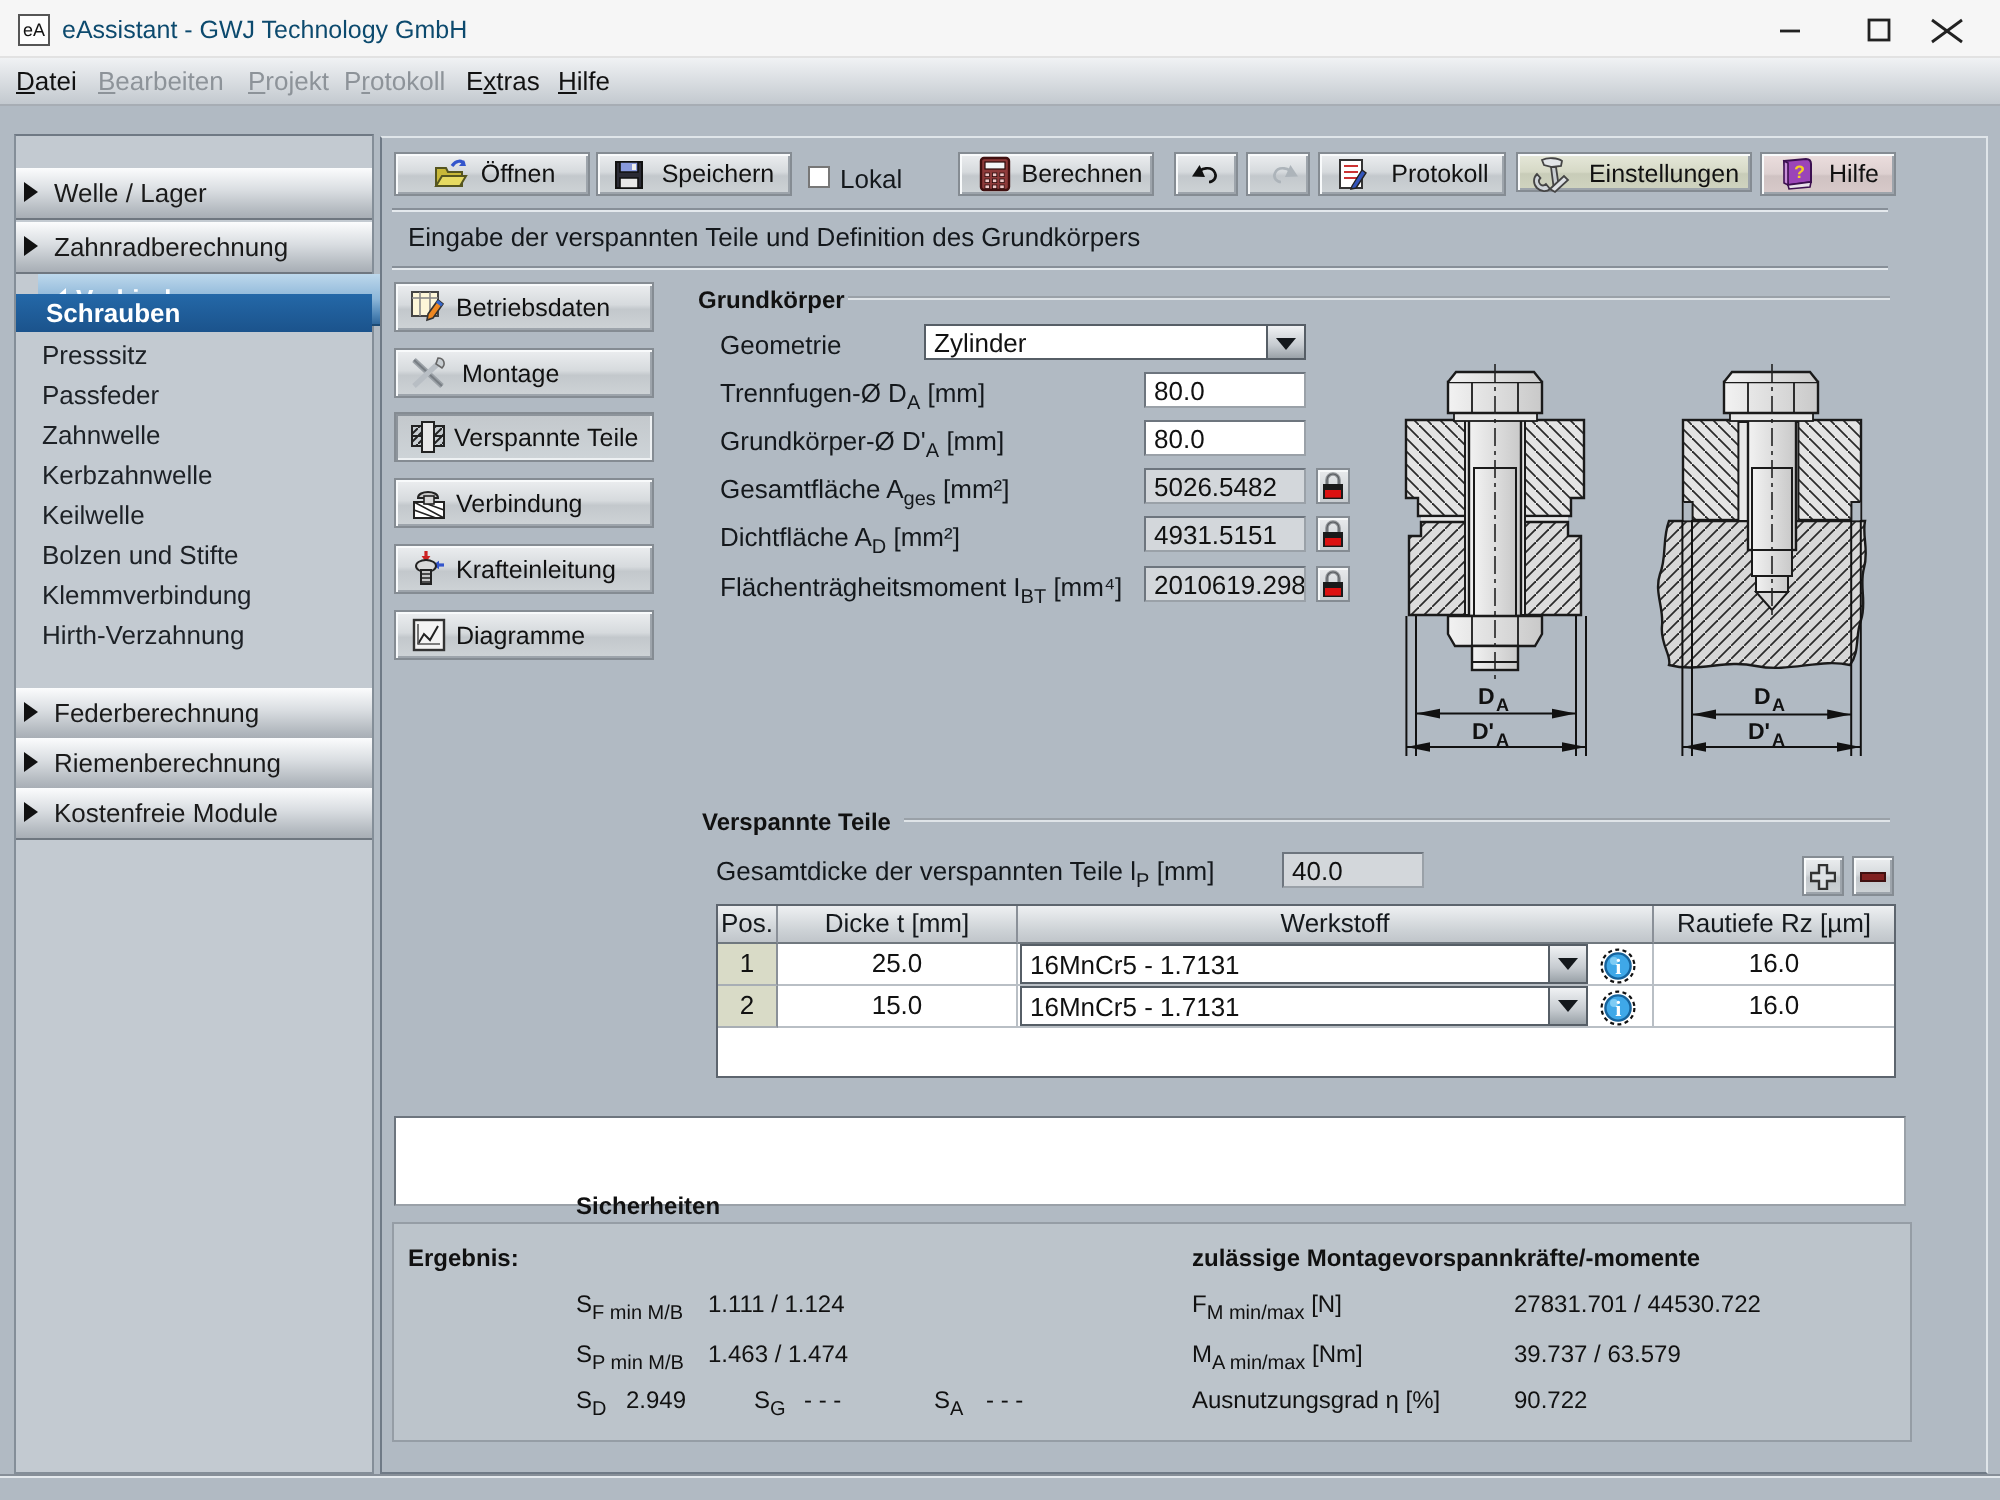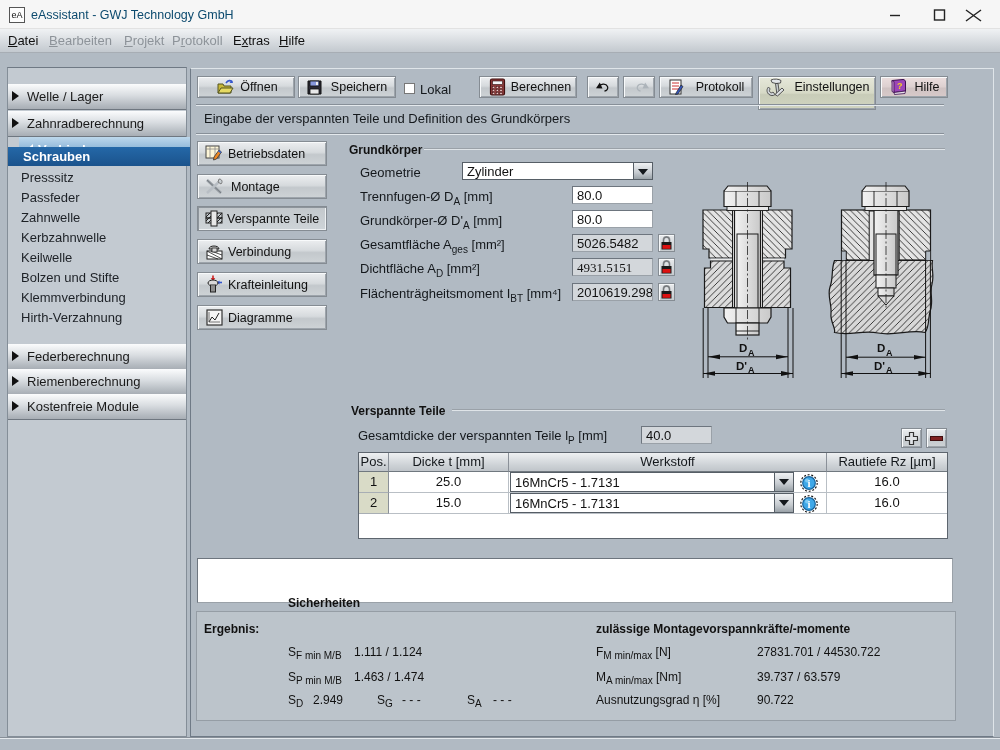--- a/index.html
+++ b/index.html
@@ -16,21 +16,21 @@
 #menubar { left:0; top:29px; width:1000px; height:24px; background:linear-gradient(#f0f2f4,#c3c9cf); border-bottom:1px solid #a7adb4; }
 .menuitem { position:absolute; top:33px; font-size:13px; color:#111; }
 .menuitem.dis { color:#8d9399; }
 .menuitem u { text-decoration:underline; }
 
 
 #sidebar { left:7px; top:67px; width:180px; height:670px; background:#c3cad1; border:1px solid #848e98; border-top-color:#6f7984; }
 .navhdr { position:absolute; left:0; width:178px; height:26px; background:linear-gradient(#fbfcfd 0%,#d9dde1 45%,#b4bac0 85%,#a8aeb5 100%); border-bottom:1px solid #6f7780; color:#1a1a1a; font-size:13px; line-height:25px;margin-top:16px; }
 .navhdr .arr { display:inline-block; width:0; height:0; border-left:7px solid #111; border-top:5px solid transparent; border-bottom:5px solid transparent; margin:0 8px 0 4px; }
 .navhdr.blue { background:linear-gradient(#bdd8ec 0%,#8db6d8 50%,#5288b8 80%,#31689c 100%); color:#fff; font-weight:bold; border-bottom:1px solid #1c4a74; }
-.navsel { position:absolute; left:8px; width:208px; height:19px; background:linear-gradient(#2468a8,#1b538c); color:#fff; font-weight:bold; font-size:13px; line-height:19px; padding-left:15px; }
+.navsel { position:absolute; left:8px; width:178px; height:19px; background:linear-gradient(#2468a8,#1b538c); color:#fff; font-weight:bold; font-size:13px; line-height:19px; padding-left:15px; }
 .navitem { position:absolute; left:21px; font-size:13px; color:#1d2126; }
 
 
 #panel { left:190px; top:68px; width:804px; height:669px; border-left:1px solid #6f7a86; border-top:1px solid #dfe5e9; border-right:1px solid #dfe5e9; border-bottom:1px solid #6f7a86; background:#b1bac3; }
 .groove { position:absolute; height:2px; border-top:1px solid #878f98; border-bottom:1px solid #e4e9ed; }
 
 
 .btn { position:absolute; background:linear-gradient(#eceef0 0%,#d6dadd 45%,#c3c8cc 55%,#ced3d6 100%); border:1px solid #858c93; box-shadow:inset 1px 1px 0 #f8fafb, inset -1px -1px 0 #9da4ab; font-size:12.5px; color:#111; text-align:center; }
 .btn.pressed { background:linear-gradient(#c3c8cc,#ced4d8); box-shadow:inset 1px 1px 0 #8d949b, inset -1px -1px 0 #eef1f3; }
 .bicon { position:absolute; }
@@ -106,21 +106,21 @@
 <div id="panel" class="abs"></div>
 
 <div class="btn" style="left:197px; top:76px; width:98px; height:22px; line-height:21px; padding-left:26px;">Öffnen</div>
 <div class="btn" style="left:298px; top:76px; width:98px; height:22px; line-height:21px; padding-left:24px;">Speichern</div>
 <div class="abs" style="left:404px; top:83px; width:11px; height:11px; background:#fff; border:1px solid #777;"></div>
 <div class="lbl" style="left:420px; top:82px;">Lokal</div>
 <div class="btn" style="left:479px; top:76px; width:98px; height:22px; line-height:21px; padding-left:26px;">Berechnen</div>
 <div class="btn" style="left:587px; top:76px; width:32px; height:22px;"></div>
 <div class="btn" style="left:623px; top:76px; width:32px; height:22px;"></div>
 <div class="btn" style="left:659px; top:76px; width:94px; height:22px; line-height:21px; padding-left:28px;">Protokoll</div>
-<div class="btn" style="left:758px; top:76px; width:118px; height:34px; line-height:21px; padding-left:30px; background:linear-gradient(#e6e8da 0%,#d6d9c6 50%,#c8ccb8 55%,#d0d4c0 100%);text-align:center;">Einstellungen</div>
+<div class="btn" style="left:758px; top:76px; width:118px; height:20px; line-height:21px; padding-left:30px; background:linear-gradient(#e6e8da 0%,#d6d9c6 50%,#c8ccb8 55%,#d0d4c0 100%);text-align:center;">Einstellungen</div>
 <div class="btn" style="left:880px; top:76px; width:68px; height:22px; line-height:21px; padding-left:26px; background:linear-gradient(#ecdede 0%,#ddd0d0 50%,#cfc2c2 55%,#d8caca 100%);">Hilfe</div>
 
 <svg class="bicon" style="left:216px; top:79px;" width="18" height="17" viewBox="0 0 18 17">
   <path d="M2 14 L2 5 L7 5 L8 7 L15 7 L15 14 Z" fill="#c8b838" stroke="#555520" stroke-width="1"></path>
   <path d="M2 14 L5 9 L17 9 L14 14 Z" fill="#e6da62" stroke="#555520" stroke-width="1"></path>
   <path d="M10 4 C12 1 15 1 16 3" fill="none" stroke="#3355cc" stroke-width="1.6"></path>
   <path d="M16 1 L17 4 L13.5 4 Z" fill="#3355cc"></path>
 </svg>
 <svg class="bicon" style="left:306px; top:79px;" width="17" height="17" viewBox="0 0 17 17">
   <path d="M2 2 L15 2 L15 15 L2 15 Z" fill="#2a2a34" stroke="#111" stroke-width="1"></path>
@@ -244,21 +244,21 @@
 <div class="inp lock" style="left:572px; top:234px; width:81px; height:18px;">5026.5482</div>
 <div class="lockbtn" style="left:658px; top:234px;">
     <svg width="13" height="14" viewBox="0 0 13 14" style="position:absolute;left:1px;top:1px;">
       <path d="M3.5 6 L3.5 4 A3 3 0 0 1 9.5 4 L9.5 6" fill="none" stroke="#909498" stroke-width="1.8"></path>
       <path d="M3.5 6 L3.5 4 A3 3 0 0 1 9.5 4 L9.5 6" fill="none" stroke="#5a5e62" stroke-width="0.6"></path>
       <rect x="1.5" y="6" width="10" height="7.5" fill="#1a1a1a"></rect>
       <rect x="2.5" y="9" width="8" height="3.8" fill="#dd1111"></rect>
     </svg>
   </div>
 <div class="lbl" style="left:360px; top:261px;">Dichtfläche A<sub>D</sub> [mm²]</div>
-<div class="inp lock" style="left:572px; top:258px; width:81px; height:18px;font-family:Liberation Serif, serif;">4931.5151</div>
+<div class="inp lock" style="left:572px; top:258px; width:81px; height:18px;">4931.5151</div>
 <div class="lockbtn" style="left:658px; top:258px;">
     <svg width="13" height="14" viewBox="0 0 13 14" style="position:absolute;left:1px;top:1px;">
       <path d="M3.5 6 L3.5 4 A3 3 0 0 1 9.5 4 L9.5 6" fill="none" stroke="#909498" stroke-width="1.8"></path>
       <path d="M3.5 6 L3.5 4 A3 3 0 0 1 9.5 4 L9.5 6" fill="none" stroke="#5a5e62" stroke-width="0.6"></path>
       <rect x="1.5" y="6" width="10" height="7.5" fill="#1a1a1a"></rect>
       <rect x="2.5" y="9" width="8" height="3.8" fill="#dd1111"></rect>
     </svg>
   </div>
 <div class="lbl" style="left:360px; top:286px;">Flächenträgheitsmoment I<sub>BT</sub> [mm⁴]</div>
 <div class="inp" style="left:572px; top:283px; width:81px; height:18px; background:#d3d7db; overflow:hidden; white-space:nowrap;">2010619.2983</div>

